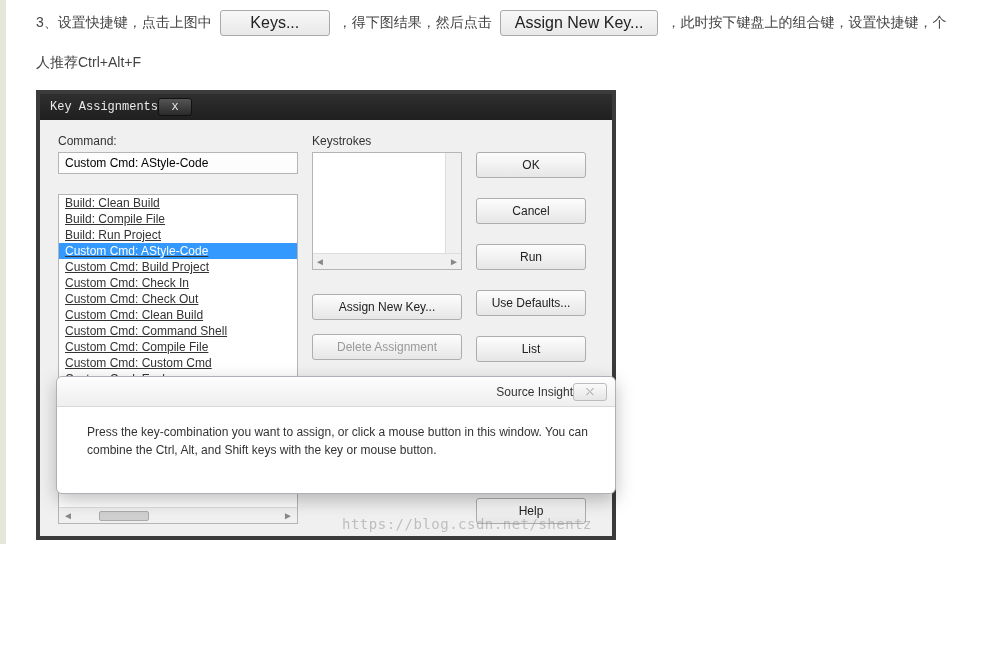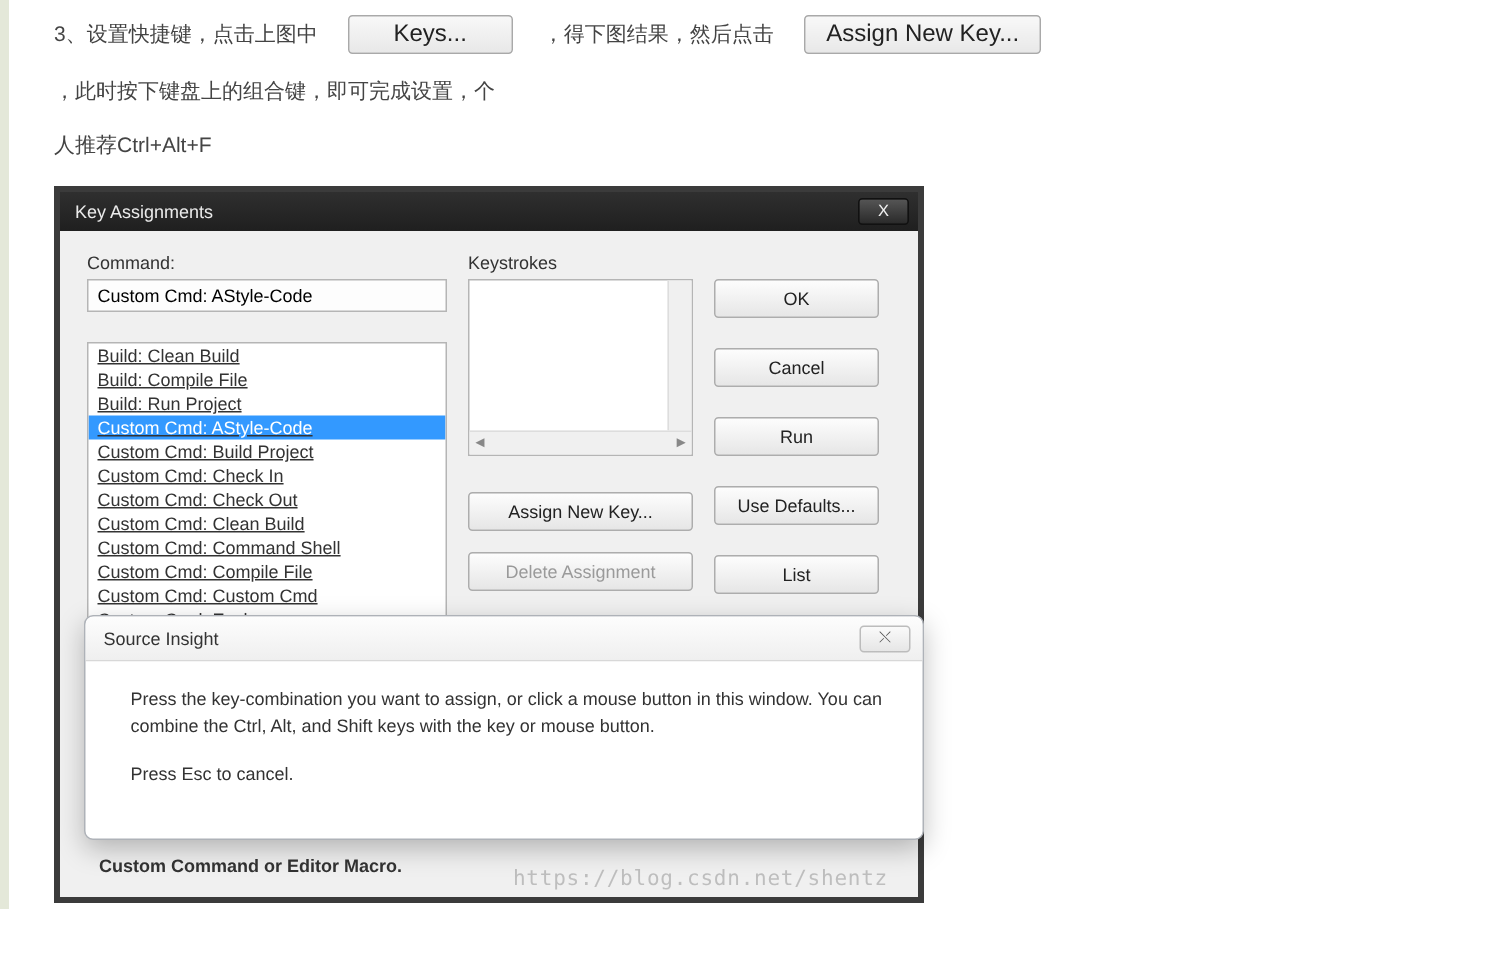--- a/index.html
+++ b/index.html
@@ -12,21 +12,21 @@
     width: 1007px;
   }
   .page {
     padding: 10px 4px 4px 30px;
     border-left: 6px solid #e4e8d9;
   }
   .instruction-line {
     display: flex;
     align-items: center;
     flex-wrap: wrap;
-    gap: 16px;
+    gap: 4px;
     font-size: 14px;
     color: #444;
     margin-bottom: 18px;
   }
   .instruction-line .txt { white-space: nowrap; }
   .inline-btn {
     display: inline-flex;
     align-items: center;
     justify-content: center;
     min-width: 110px;
@@ -54,23 +54,23 @@
     background: #f0f0f0;
     position: relative;
     padding-bottom: 8px;
   }
   .title-bar {
     height: 26px;
     background: linear-gradient(#2f2f2f,#1f1f1f);
     color: #eaeaea;
     display: flex;
     align-items: center;
-    justify-content: space-between;
     padding: 0 6px 0 10px;
     font-size: 12px;
+    font-family: Liberation Mono, monospace;
   }
   .title-close {
     width: 34px;
     height: 18px;
     border: 1px solid #111;
     border-radius: 3px;
     background: linear-gradient(#555,#2a2a2a);
     color: #f0f0f0;
     display: flex;
     align-items: center;
@@ -201,21 +201,21 @@
     background: #fff;
     border: 1px solid #aeb2b8;
     border-radius: 6px;
     box-shadow: 0 6px 18px rgba(0,0,0,0.25);
     z-index: 50;
   }
   .popup-title {
     height: 30px;
     display:flex;
     align-items:center;
-    justify-content: space-between;
+    justify-content: flex-end;
     padding: 0 8px 0 12px;
     font-size: 12px;
     color:#333;
     background: linear-gradient(#fdfdfd,#efefef);
     border-bottom: 1px solid #d8d8d8;
     border-radius:6px 6px 0 0;
   }
   .popup-close {
     width: 34px; height:18px;
     border:1px solid #bcbcbc;
@@ -234,21 +234,21 @@
 </style>
 </head>
 <body>
 
 <div class="page">
   <div class="instruction-line">
     <span class="txt">3、设置快捷键，点击上图中</span>
     <span class="inline-btn">Keys...</span>
     <span class="txt">，得下图结果，然后点击</span>
     <span class="inline-btn wide">Assign New Key...</span>
-    <span class="txt">，此时按下键盘上的组合键，即可完成设置，个</span>
+    <span class="txt">，此时按下键盘上的组合键，设置快捷键，个</span>
   </div>
   <div class="second-line">人推荐Ctrl+Alt+F</div>
 
   <div class="shot">
     <div class="title-bar">
       <span>Key Assignments</span>
       <span class="title-close">X</span>
     </div>
 
     <div class="dlg-body">
@@ -303,29 +303,27 @@
         <div class="win-btn">OK</div>
         <div class="win-btn">Cancel</div>
         <div class="win-btn">Run</div>
         <div class="win-btn">Use Defaults...</div>
         <div class="win-btn">List</div>
         <div style="flex:1;"></div>
         <div class="win-btn" style="margin-top:70px;">Help</div>
       </div>
     </div>
 
-    <div class="desc-line">Custom Command or Editor Macro.</div>
 
     <div class="watermark">https://blog.csdn.net/shentz</div>
 
     <div class="popup">
       <div class="popup-title">
         <span>Source Insight</span>
         <span class="popup-close">⤬</span>
       </div>
       <div class="popup-body">
         <p>Press the key-combination you want to assign, or click a mouse button in this window. You can combine the Ctrl, Alt, and Shift keys with the key or mouse button.</p>
-        <p>Press Esc to cancel.</p>
       </div>
     </div>
 
   </div>
 </div>
 
 </body></html>

